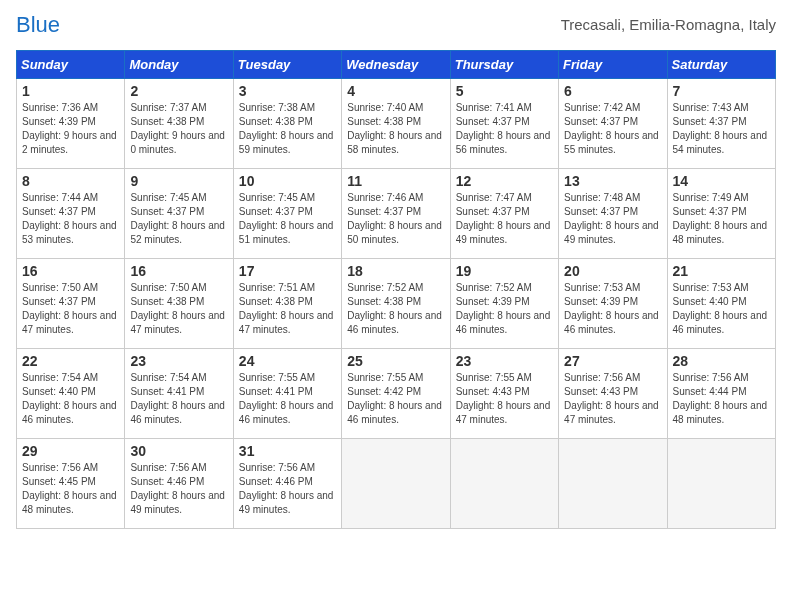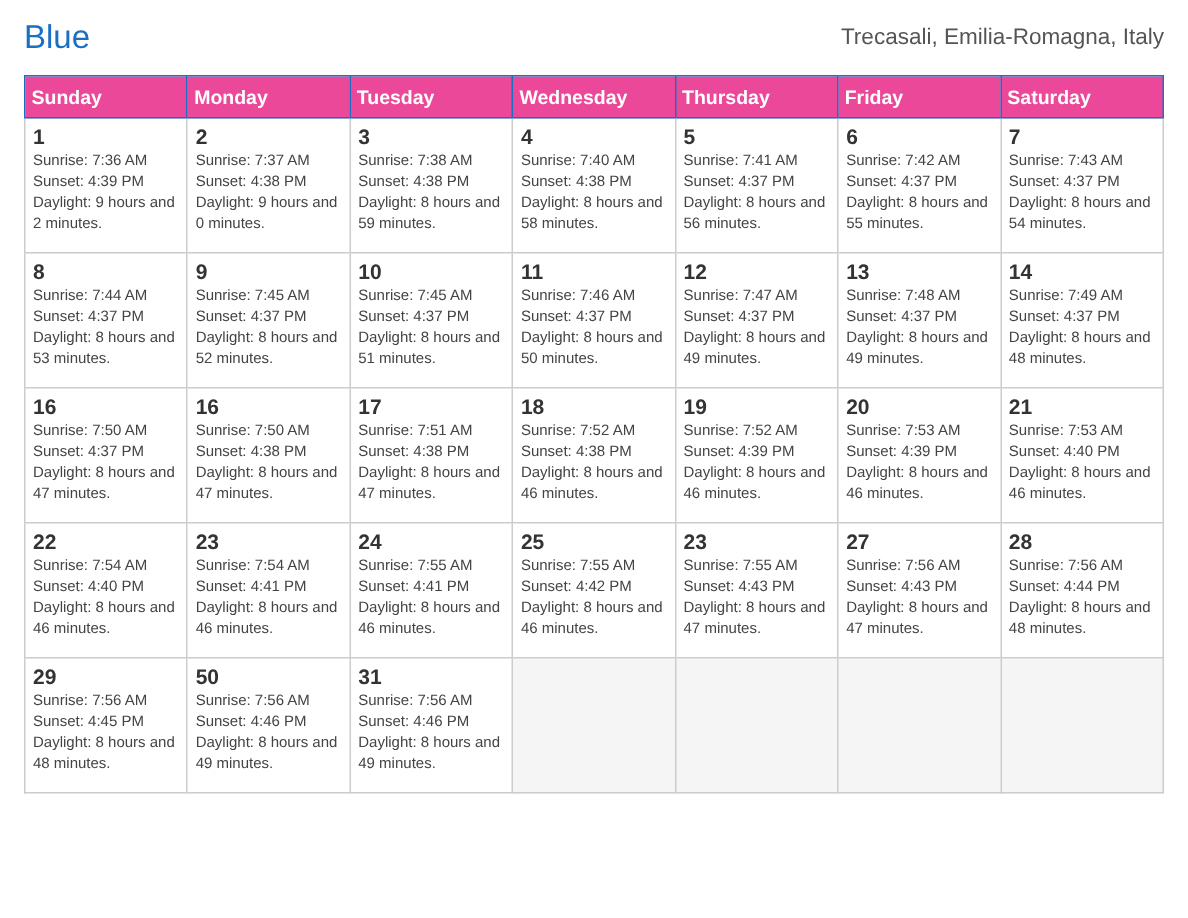--- a/index.html
+++ b/index.html
@@ -45,27 +45,28 @@
     .subtitle {
       font-size: 15px;
       color: #555;
     }
     table {
       width: 100%;
       border-collapse: collapse;
       table-layout: fixed;
     }
     th {
-      background: #ec4899;
+      background: #1d4ed8;
       color: #fff;
       font-size: 13px;
       font-weight: bold;
       padding: 6px 4px;
       text-align: left;
       border: 1px solid #1a6fc4;
+      font-style: italic;
     }
     td {
       border: 1px solid #ccc;
       vertical-align: top;
       padding: 4px 5px;
       font-size: 10.5px;
       color: #333;
       height: 90px;
       background: #fff;
     }
@@ -229,21 +230,21 @@
           <span class="day-num">28</span>
           <div class="cell-info">Sunrise: 7:56 AM<br>Sunset: 4:44 PM<br>Daylight: 8 hours and 48 minutes.</div>
         </td>
       </tr>
       <tr>
         <td>
           <span class="day-num">29</span>
           <div class="cell-info">Sunrise: 7:56 AM<br>Sunset: 4:45 PM<br>Daylight: 8 hours and 48 minutes.</div>
         </td>
         <td>
-          <span class="day-num">50</span>
+          <span class="day-num">30</span>
           <div class="cell-info">Sunrise: 7:56 AM<br>Sunset: 4:46 PM<br>Daylight: 8 hours and 49 minutes.</div>
         </td>
         <td>
           <span class="day-num">31</span>
           <div class="cell-info">Sunrise: 7:56 AM<br>Sunset: 4:46 PM<br>Daylight: 8 hours and 49 minutes.</div>
         </td>
         <td class="empty"></td>
         <td class="empty"></td>
         <td class="empty"></td>
         <td class="empty"></td>

